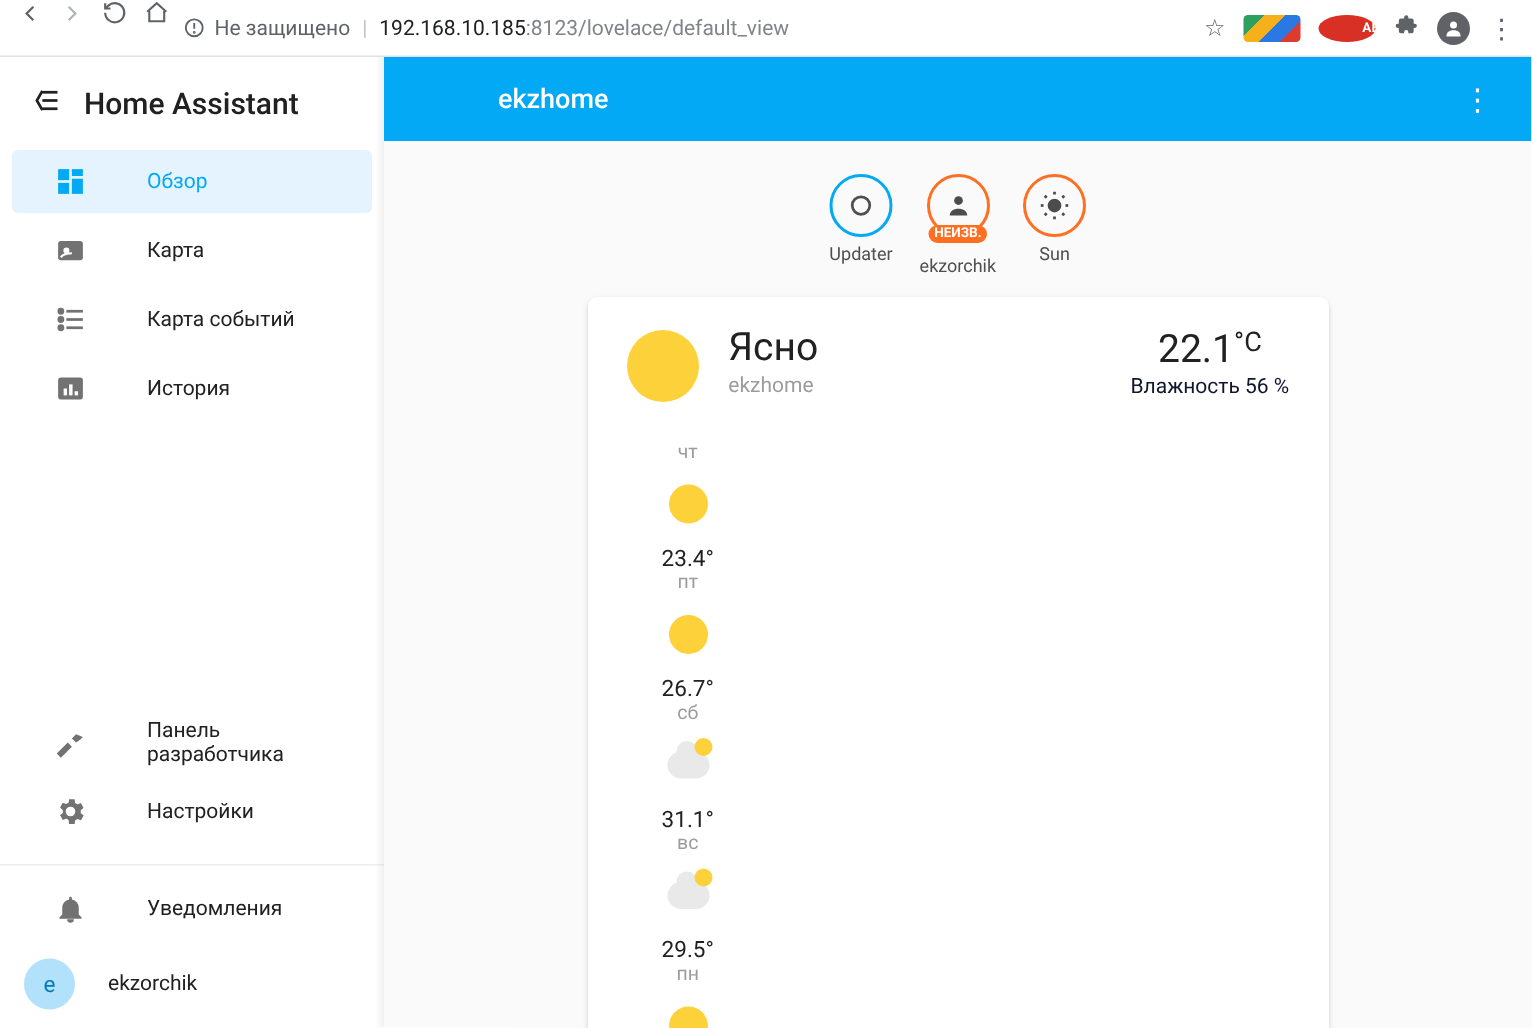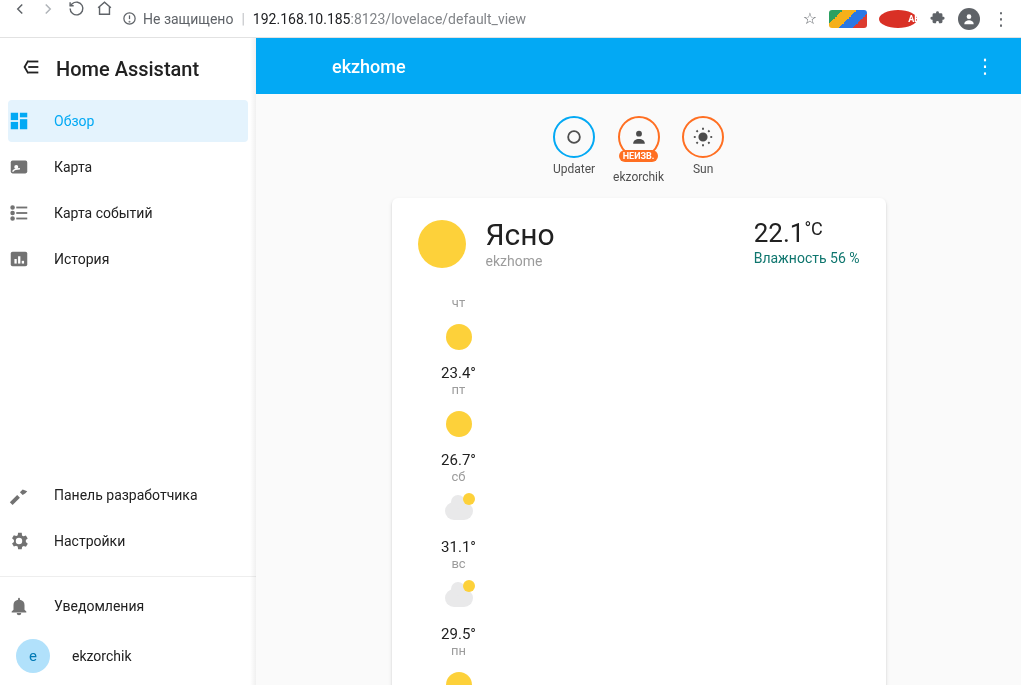--- a/index.html
+++ b/index.html
@@ -25,21 +25,21 @@
   .vdots { font-size:18px; letter-spacing:1px; }
 
   
   .app { flex:1; display:flex; min-height:0; }
   .sidebar { width:256px; background:#fff; display:flex; flex-direction:column; position:relative; }
   .sidebar::after { content:""; position:absolute; right:0; top:0; bottom:0; width:6px; background:linear-gradient(to right, rgba(0,0,0,0) 0%, rgba(0,0,0,0.06) 100%); }
   .sb-header { display:flex; align-items:center; gap:14px; padding:18px 16px 12px 20px; }
   .sb-header svg { color:#212121; }
   .sb-title { font-size:20px; font-weight:500; color:#212121; }
   .sb-list { padding:6px 8px; display:flex; flex-direction:column; gap:4px; }
-  .sb-item { display:flex; align-items:center; gap:24px; height:42px; padding:0 0; border-radius:4px; color:#212121; font-size:14px; cursor:pointer; }
+  .sb-item { display:flex; align-items:center; gap:40px; height:42px; padding:0 28px; border-radius:4px; color:#212121; font-size:14px; cursor:pointer; }
   .sb-item svg { color:#727272; flex:0 0 auto; }
   .sb-item.active { background:#e4f3fd; color:#03a9f4; }
   .sb-item.active svg { color:#03a9f4; }
   .sb-spacer { flex:1; }
   .sb-divider { height:1px; background:#eeeeee; margin:8px 0; }
   .sb-user { display:flex; align-items:center; gap:22px; padding:12px 16px; cursor:pointer; }
   .user-bubble { width:34px; height:34px; border-radius:50%; background:#b1e1fb; color:#027ab5; display:flex; align-items:center; justify-content:center; font-size:15px; }
 
   
   .main { flex:1; background:#fafafa; display:flex; flex-direction:column; }
@@ -56,26 +56,26 @@
   .badge .ring { width:42px; height:42px; border-radius:50%; border:2px solid; display:flex; align-items:center; justify-content:center; }
   .badge.blue .ring { border-color:#03a9f4; color:#4f4f4f; }
   .badge.orange .ring { border-color:#ff6f22; color:#4c4c4c; }
   .badge .ring svg { }
   .badge .tag { position:absolute; top:34px; background:#ff6f22; color:#fff; font-size:9px; font-weight:700; padding:1px 4px; border-radius:8px; }
 
   
   .card { width:494px; background:#fff; border-radius:6px; box-shadow:0 2px 4px rgba(0,0,0,0.12), 0 1px 2px rgba(0,0,0,0.10); padding:20px 26px 22px 26px; }
   .w-top { display:flex; align-items:flex-start; }
   .sun-big { width:48px; height:48px; border-radius:50%; background:#fdd13a; margin-right:20px; margin-top:2px; flex:0 0 auto; }
-  .w-title { font-size:30px; color:#212121; line-height:1.1; }
+  .w-title { font-size:26px; color:#212121; line-height:1.1; }
   .w-sub { font-size:14px; color:#9c9c9c; margin-top:2px; }
-  .w-right { margin-left:auto; text-align:left; }
+  .w-right { margin-left:auto; text-align:center; }
   .w-temp { font-size:26px; color:#212121; }
   .w-temp .unit { font-size:18px; vertical-align:top; }
-  .w-hum { font-size:14px; color:#0f766e; margin-top:2px; }
+  .w-hum { font-size:14px; color:#0f172a; margin-top:2px; }
 
   .forecast { display:flex; justify-content:space-between; margin-top:26px; padding:0 6px;flex-direction:column; }
   .fday { display:flex; flex-direction:column; align-items:center; gap:12px; width:70px; }
   .fday .dow { font-size:13px; color:#9c9c9c; text-transform:lowercase; }
   .fday .ficon { width:30px; height:30px; display:flex; align-items:center; justify-content:center; }
   .sun-sm { width:26px; height:26px; border-radius:50%; background:#fdd13a; }
   .cloud { width:28px; height:18px; background:#e9e9ea; border-radius:10px; position:relative; }
   .cloud::before { content:""; position:absolute; width:14px; height:14px; background:#e9e9ea; border-radius:50%; top:-7px; left:6px; }
   .cloud::after { content:""; position:absolute; width:12px; height:12px; background:#fdd13a; border-radius:50%; top:-9px; right:-2px; }
   .fday .ft { font-size:15px; color:#212121; }

